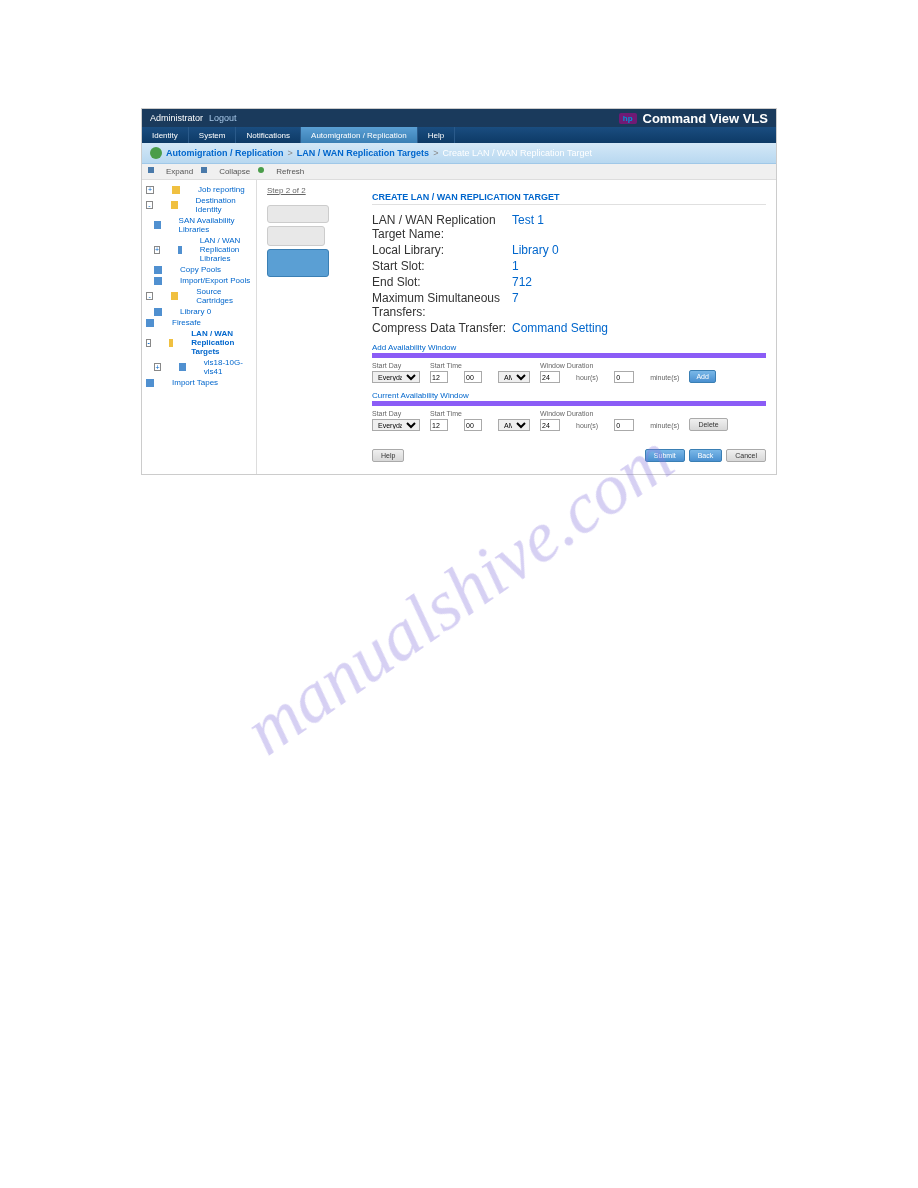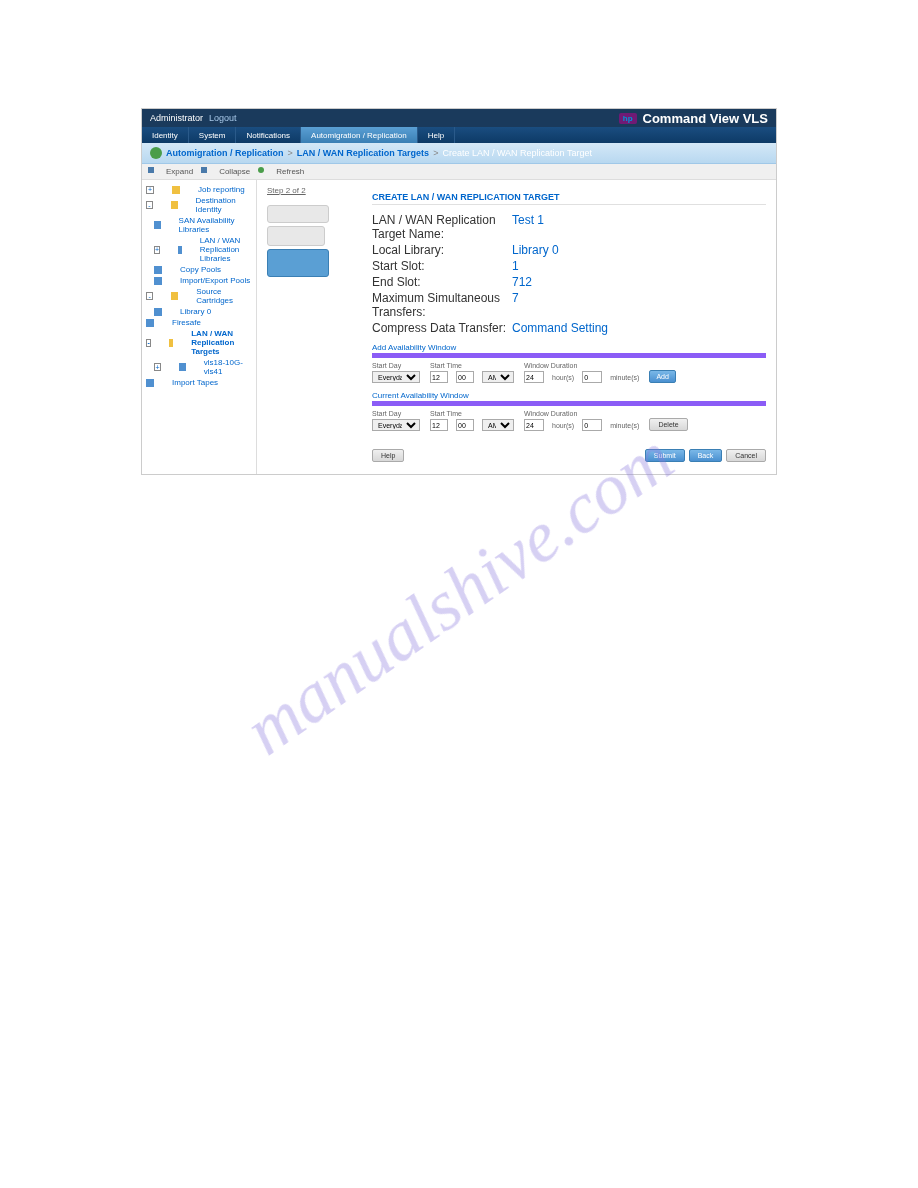--- a/index.html
+++ b/index.html
@@ -54,21 +54,21 @@
     .info-label { width: 140px; }
     .info-value { color: #0066cc; text-align: center; }
     
     .section-header { color: #0066cc; font-size: 8px; margin-top: 8px; margin-bottom: 4px; border-bottom: 5px solid #8b5cf6; padding-bottom: 1px; }
     .form-row { display: flex; gap: 10px; font-size: 8px; align-items: flex-end; }
     .form-col { display: flex; flex-direction: column; gap: 2px; }
     .form-col-label { color: #666; font-size: 7px; }
     .form-select { font-size: 7px; border: 1px solid #aaa; padding: 1px; width: 48px; height: 12px; }
     .form-input-sm { width: 18px; font-size: 7px; border: 1px solid #aaa; padding: 1px; height: 12px; }
     .form-input-dur { width: 20px; font-size: 7px; border: 1px solid #aaa; padding: 1px; height: 12px; }
-    .inline-controls { display: flex; gap: 8px; align-items: center; justify-content: center; }
+    .inline-controls { display: flex; gap: 16px; align-items: center; justify-content: center; }
     .units { font-size: 7px; color: #666; }
     .btn { background: linear-gradient(to bottom, #7ab8e8, #4a90d0); color: #fff; border: 1px solid #3a7fb4; font-size: 7px; padding: 2px 8px; cursor: pointer; border-radius: 2px; }
     .btn.add { padding: 2px 6px; }
     .btn.delete { background: linear-gradient(to bottom, #f0f0f0, #d8d8d8); color: #333; border: 1px solid #aaa; }
     .btn.cancel { background: linear-gradient(to bottom, #f0f0f0, #d8d8d8); color: #333; border: 1px solid #aaa; }
     
     .button-bar { display: flex; justify-content: space-between; margin-top: 12px; padding-top: 6px; }
     .button-group { display: flex; gap: 4px; }
     .btn.help { background: linear-gradient(to bottom, #f0f0f0, #d8d8d8); color: #333; border: 1px solid #aaa; }
     

